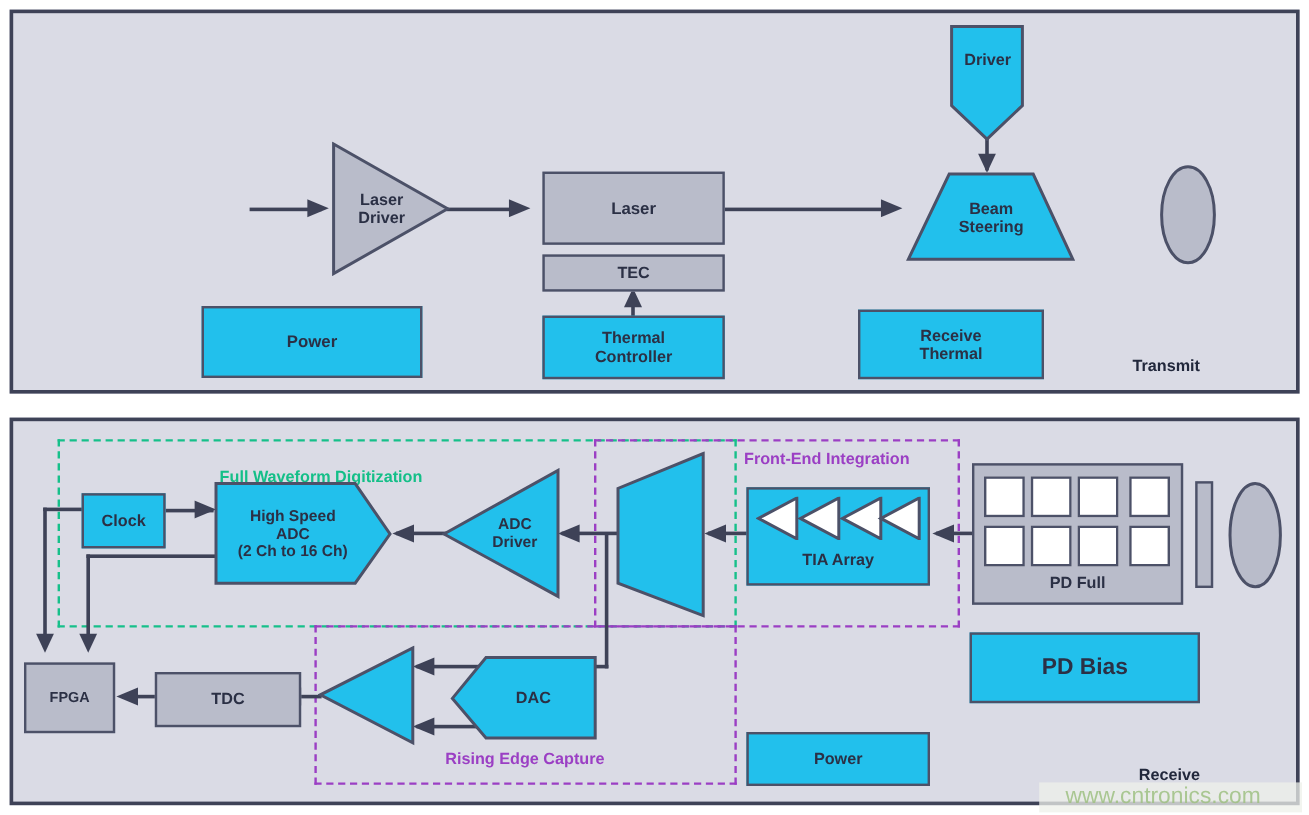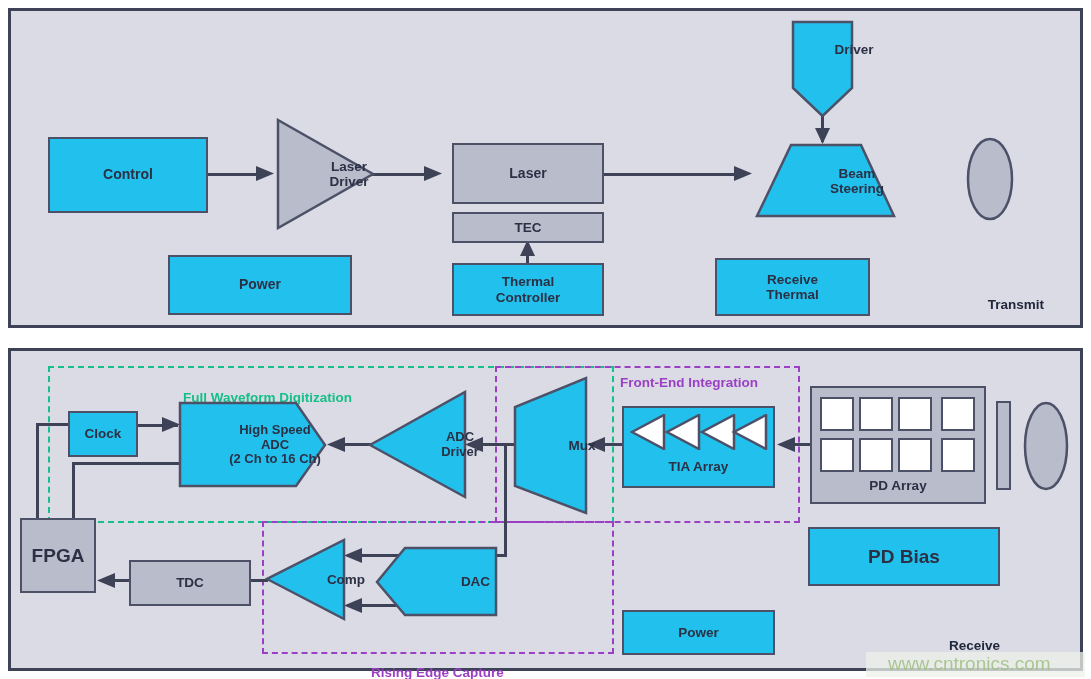--- a/index.html
+++ b/index.html
@@ -5,21 +5,21 @@
   html,body{margin:0;padding:0;background:#ffffff;}
   body{font-family:"Liberation Sans", sans-serif;}
   #root{position:relative;width:1091px;height:679px;background:#ffffff;overflow:hidden;}
   .panel{position:absolute;background:#dadbe5;border:3px solid #3e4257;box-sizing:border-box;}
   .blk{position:absolute;box-sizing:border-box;display:flex;align-items:center;justify-content:center;
        text-align:center;color:#2b3045;font-weight:bold;line-height:1.12;}
   .cyan{background:#22c0ec;border:2.5px solid #4c5168;}
   .gray{background:#b9bcca;border:2.5px solid #4c5168;}
   .shape{position:absolute;}
   .shplabel{position:absolute;display:flex;align-items:center;justify-content:center;text-align:right;
-            color:#2b3045;font-weight:bold;line-height:1.12;pointer-events:none;padding-left:31px;}
+            color:#2b3045;font-weight:bold;line-height:1.12;pointer-events:none;}
   .dash{position:absolute;box-sizing:border-box;background:transparent;}
   .dash-green{border:2.5px dashed #16c08a;}
   .dash-purple{border:2.5px dashed #9b3fc4;}
   .dlabel{position:absolute;font-weight:bold;white-space:nowrap;}
   .green-t{color:#14bf88;}
   .purple-t{color:#9b3fc4;}
   .secname{position:absolute;color:#22283c;font-weight:bold;}
   .wm{position:absolute;color:#9fc183;opacity:.85;font-weight:normal;white-space:nowrap;}
   .wmbg{position:absolute;background:#eef0ea;opacity:.75;}
   .pdcell{position:absolute;background:#ffffff;border:2.5px solid #4c5168;box-sizing:border-box;}
@@ -52,21 +52,20 @@
   <div class="ln" style="left:526px;top:244px;width:3px;height:20px;"></div>
   <svg class="shape" style="left:519px;top:240px;" width="18" height="18">
       <polygon points="1,16 8.5,0 16,16" fill="#3e4257"></polygon>
     </svg>
 
   <div class="ln" style="left:821px;top:114px;width:3px;height:28px;"></div>
   <svg class="shape" style="left:814px;top:128px;" width="18" height="18">
       <polygon points="1,0 8.5,16 16,0" fill="#3e4257"></polygon>
     </svg>
 
-  <div class="blk cyan" style="left:48px;top:137px;width:160px;height:76px;font-size:14px;">Control</div>
 
   <svg class="shape" style="left:276px;top:118px;" width="100" height="112">
     <polygon points="2,2 97,56 2,110" fill="#b9bcca" stroke="#4c5168" stroke-width="2.5"></polygon>
   </svg>
   <div class="shplabel" style="left:276px;top:118px;width:84px;height:112px;font-size:13.5px;flex-direction:column;">
     <span>Laser</span>
     <span>Driver</span>
   </div>
 
   <div class="blk gray" style="left:452px;top:143px;width:152px;height:61px;font-size:14px;">Laser</div>
@@ -95,33 +94,33 @@
 
   <div class="blk cyan" style="left:715px;top:258px;width:155px;height:58px;font-size:13.5px;flex-direction:column;">
     <span>Receive</span>
     <span>Thermal</span>
   </div>
 
   <svg class="shape" style="left:965px;top:136px;" width="50" height="86">
     <ellipse cx="25" cy="43" rx="22" ry="40" fill="#b9bcca" stroke="#4c5168" stroke-width="2.5"></ellipse>
   </svg>
 
-  <div class="secname" style="left:1000px;top:297px;font-size:13.5px;transform:translateX(-100%);margin-left:44px;">Transmit</div>
+  <div class="secname" style="left:1000px;top:297px;font-size:13.5px;transform:translateX(-100%);">Transmit</div>
 
   <div class="panel" style="left:8px;top:348px;width:1075px;height:323px;">
   </div>
 
   <div class="dash dash-green" style="left:48px;top:366px;width:566px;height:157px;"></div>
   <div class="dlabel green-t" style="left:183px;top:374px;font-size:13.5px;margin-top:16px;">Full Waveform Digitization</div>
 
   <div class="dash dash-purple" style="left:495px;top:366px;width:305px;height:157px;"></div>
   <div class="dlabel purple-t" style="left:620px;top:375px;font-size:13.5px;">Front-End Integration</div>
 
   <div class="dash dash-purple" style="left:262px;top:521px;width:352px;height:133px;"></div>
-  <div class="dlabel purple-t" style="left:371px;top:625px;font-size:13.5px;margin-top:40px;">Rising Edge Capture</div>
+  <div class="dlabel purple-t" style="left:371px;top:625px;font-size:13.5px;">Rising Edge Capture</div>
 
   <div class="ln" style="left:138px;top:424px;width:40px;height:3px;"></div>
   <svg class="shape" style="left:162px;top:416px;" width="20" height="18">
       <polygon points="0,1 18,8.5 0,16" fill="#3e4257"></polygon>
     </svg>
 
   <div class="ln" style="left:36px;top:423px;width:34px;height:3px;"></div>
   <div class="ln" style="left:36px;top:423px;width:3px;height:115px;"></div>
   <svg class="shape" style="left:29px;top:528px;" width="18" height="18">
       <polygon points="1,0 8.5,16 16,0" fill="#3e4257"></polygon>
@@ -191,59 +190,57 @@
     <polygon points="97,2 97,107 2,55" fill="#22c0ec" stroke="#4c5168" stroke-width="2.5"></polygon>
   </svg>
   <div class="shplabel" style="left:390px;top:390px;width:78px;height:110px;font-size:13px;flex-direction:column;">
     <span>ADC</span>
     <span>Driver</span>
   </div>
 
   <svg class="shape" style="left:513px;top:376px;" width="76" height="140">
     <polygon points="73,2 73,137 2,110 2,31" fill="#22c0ec" stroke="#4c5168" stroke-width="2.5"></polygon>
   </svg>
-  <div class="shplabel" style="left:513px;top:376px;width:76px;height:140px;font-size:13.5px;">Mux</div>
 
   <div class="blk cyan" style="left:622px;top:406px;width:153px;height:82px;"></div>
   <svg class="shape" style="left:630px;top:414px;" width="138" height="36">
     <polygon points="34,1 34,35 2,18" fill="#ffffff" stroke="#4c5168" stroke-width="2.5"></polygon>
     <polygon points="69,1 69,35 37,18" fill="#ffffff" stroke="#4c5168" stroke-width="2.5"></polygon>
     <polygon points="104,1 104,35 72,18" fill="#ffffff" stroke="#4c5168" stroke-width="2.5"></polygon>
     <polygon points="136,1 136,35 104,18" fill="#ffffff" stroke="#4c5168" stroke-width="2.5"></polygon>
   </svg>
   <div class="pdlabel" style="left:622px;top:459px;width:153px;text-align:center;font-size:13.5px;">TIA Array</div>
 
   <div class="blk gray" style="left:810px;top:386px;width:176px;height:118px;"></div>
   <div class="pdcell" style="left:820px;top:397px;width:34px;height:34px;"></div>
   <div class="pdcell" style="left:859px;top:397px;width:34px;height:34px;"></div>
   <div class="pdcell" style="left:898px;top:397px;width:34px;height:34px;"></div>
   <div class="pdcell" style="left:941px;top:397px;width:34px;height:34px;"></div>
   <div class="pdcell" style="left:820px;top:438px;width:34px;height:34px;"></div>
   <div class="pdcell" style="left:859px;top:438px;width:34px;height:34px;"></div>
   <div class="pdcell" style="left:898px;top:438px;width:34px;height:34px;"></div>
   <div class="pdcell" style="left:941px;top:438px;width:34px;height:34px;"></div>
-  <div class="pdlabel" style="left:810px;top:478px;width:176px;text-align:center;font-size:13.5px;">PD Array</div>
+  <div class="pdlabel" style="left:810px;top:478px;width:176px;text-align:center;font-size:13.5px;">PD Full</div>
 
   <div class="blk gray" style="left:996px;top:401px;width:15px;height:89px;"></div>
   <svg class="shape" style="left:1022px;top:400px;" width="48" height="92">
     <ellipse cx="24" cy="46" rx="21" ry="43" fill="#b9bcca" stroke="#4c5168" stroke-width="2.5"></ellipse>
   </svg>
 
   <div class="blk cyan" style="left:808px;top:527px;width:192px;height:59px;font-size:19px;">PD Bias</div>
 
   <div class="blk cyan" style="left:622px;top:610px;width:153px;height:45px;font-size:13.5px;">Power</div>
 
-  <div class="blk gray" style="left:20px;top:518px;width:76px;height:75px;font-size:19px;">FPGA</div>
+  <div class="blk gray" style="left:20px;top:552px;width:76px;height:59px;font-size:12px;">FPGA</div>
 
   <div class="blk gray" style="left:129px;top:560px;width:122px;height:46px;font-size:13.5px;">TDC</div>
 
   <svg class="shape" style="left:265px;top:538px;" width="82" height="84">
     <polygon points="79,2 79,81 2,41" fill="#22c0ec" stroke="#4c5168" stroke-width="2.5"></polygon>
   </svg>
-  <div class="shplabel" style="left:283px;top:538px;width:64px;height:84px;font-size:13.5px;">Comp</div>
 
   <svg class="shape" style="left:375px;top:546px;" width="124" height="72">
     <polygon points="30,2 121,2 121,69 30,69 2,36" fill="#22c0ec" stroke="#4c5168" stroke-width="2.5"></polygon>
   </svg>
   <div class="shplabel" style="left:390px;top:546px;width:109px;height:72px;font-size:13.5px;">DAC</div>
 
   <div class="secname" style="left:1000px;top:638px;font-size:13.5px;transform:translateX(-100%);">Receive</div>
 
   <div class="wmbg" style="left:866px;top:652px;width:219px;height:25px;"></div>
   <div class="wm" style="left:888px;top:653px;font-size:19px;">www.cntronics.com</div>

